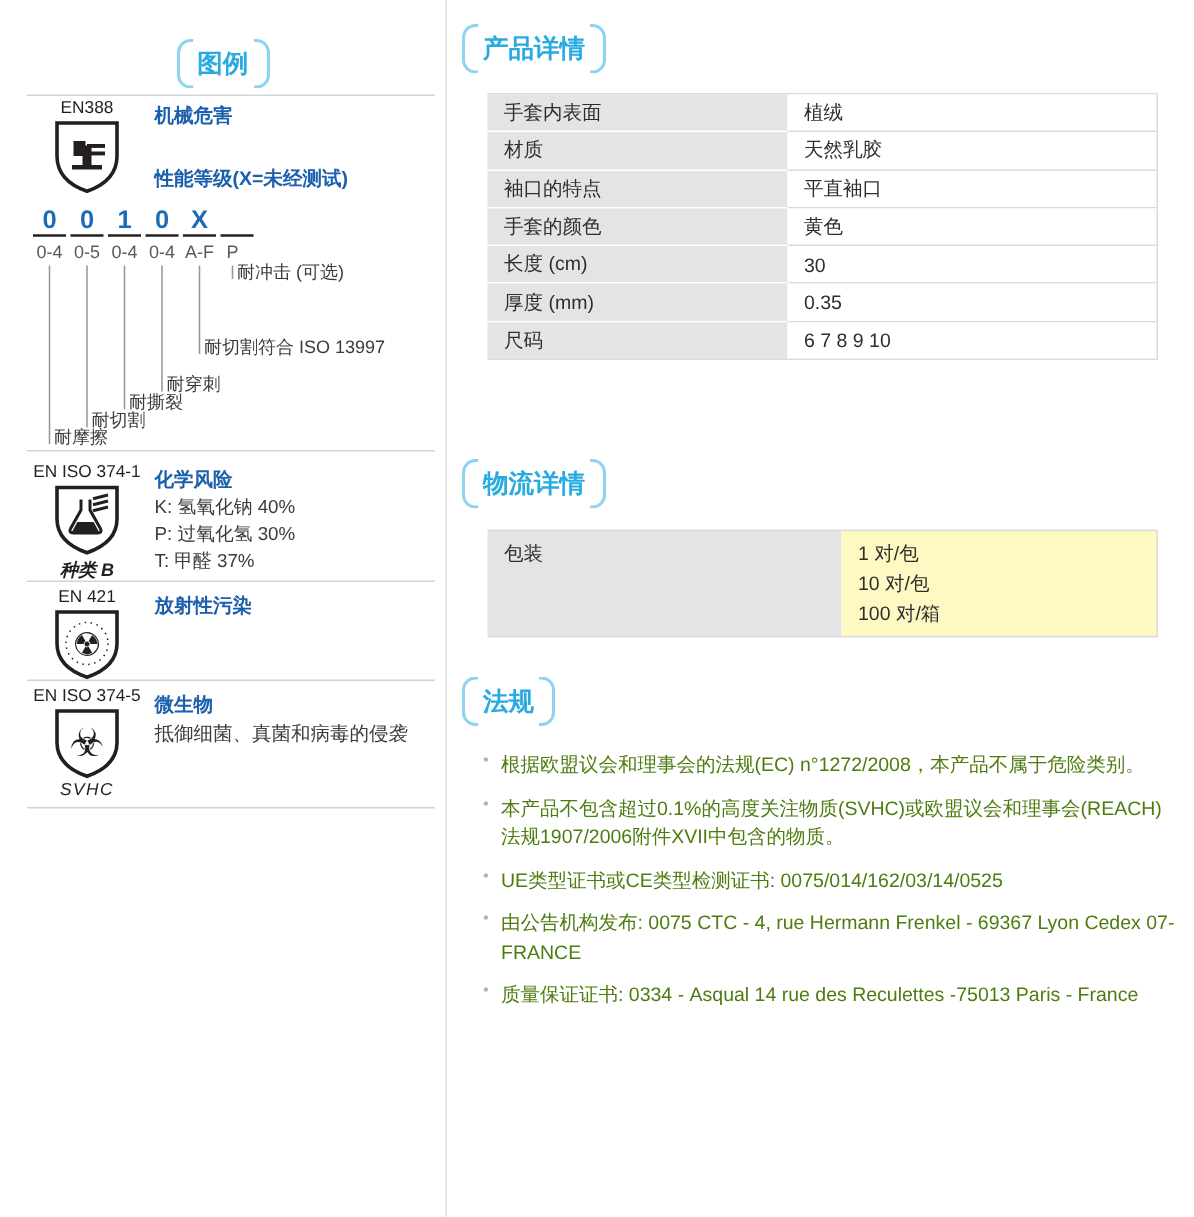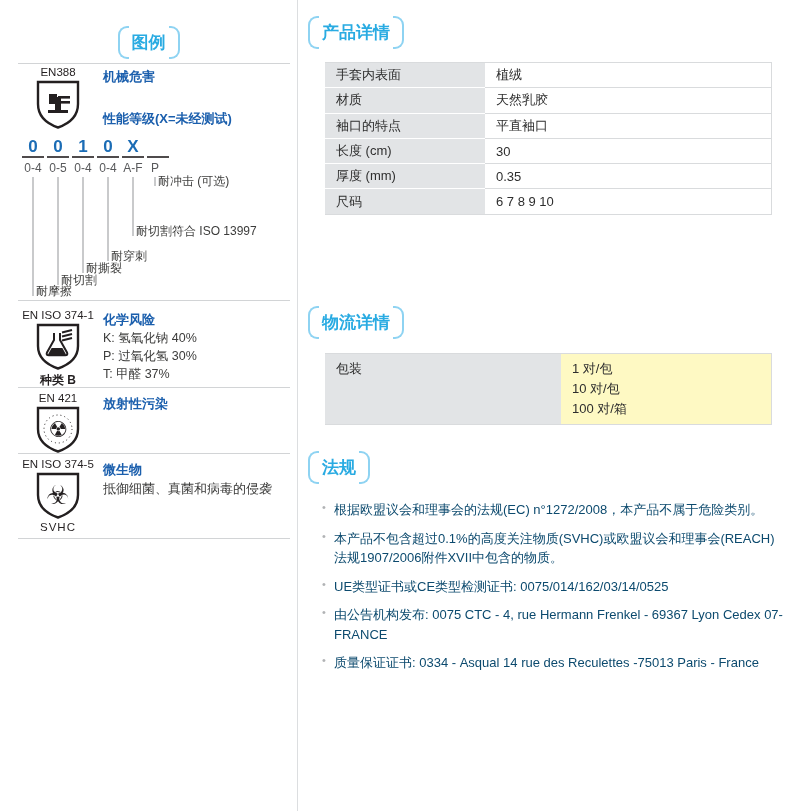--- a/index.html
+++ b/index.html
@@ -29,51 +29,51 @@
   .hd::after  { right:0; border-left:none; border-radius:0 9px 9px 0; }
   .hd-center-wrap { position:absolute; left:0; top:26px; width:297px; text-align:center; }
   .hd-center-wrap .hd { position:relative; }
 
   
   .hrule { position:absolute; left:18px; width:272px; height:1px; background:#d2d4d6; }
 
   
   .picto { position:absolute; left:22px; width:72px; text-align:center; }
   .picto .code { font-size:11.5px; color:#231f20; white-space:nowrap; }
-  .picto .caption { font-size:12px; color:#231f20; font-weight:bold; margin-top:1px; }
+  .picto .caption { font-size:12px; color:#231f20; font-weight:bold; margin-top:1px;font-style:italic; }
   .picto .caption.virus { font-weight:normal; letter-spacing:1px; font-size:11.5px; }
   .picto svg { display:block; margin:2px auto 0; }
 
   .leg-title { position:absolute; left:103px; color:#1b5fad; font-weight:bold; font-size:13px; white-space:nowrap; }
   .leg-text  { position:absolute; left:103px; color:#3c3c3b; font-size:12.5px; white-space:nowrap; }
   .chem-lines div { line-height:18px; }
 
   .diagram { position:absolute; left:15px; top:135px; }
 
   
   .ptable { position:absolute; left:325px; top:62px; width:447px;
             border-top:1px solid #d9dbdd; font-size:13px; color:#2e2e2e; }
   .prow { display:flex; height:25.3px; }
-  .prow .pl { width:160px; background:#e2e4e6; border-bottom:1px solid #ffffff;
+  .prow .pl { width:200px; background:#e2e4e6; border-bottom:1px solid #ffffff;
               display:flex; align-items:center; padding:0 11px; }
   .prow .pv { flex:1; background:#fff; border-bottom:1px solid #d9dbdd;
               border-right:1px solid #d9dbdd; display:flex; align-items:center; padding:0 11px; }
   .prow:last-child .pl { border-bottom:1px solid #d9dbdd; }
 
   .ltable { position:absolute; left:325px; top:353px; width:447px; display:flex;
             border-top:1px solid #d9dbdd; border-bottom:1px solid #d9dbdd;
             font-size:13px; color:#2e2e2e; }
   .ltable .ll { width:236px; background:#e2e4e6; padding:6px 11px; }
   .ltable .lv { flex:1; background:#fef9c3; border-right:1px solid #d9dbdd; padding:5px 11px; }
   .ltable .lv div { line-height:20px; }
 
   
   .reg { position:absolute; left:322px; top:500px; width:462px; }
   .reg-item { position:relative; padding-left:12px; margin-bottom:9px;
-              font-size:13px; line-height:1.5; color:#0c4a6e; }
+              font-size:13px; line-height:1.5; color:#4d7c0f; }
   .reg-item::before { content:"•"; position:absolute; left:0; top:-1px;
                       color:#b1b3b5; font-size:11px; }
 </style>
 </head>
 <body>
 
 <div class="page">
   <div class="vdivider"></div>
 
   <div class="hd-center-wrap">
@@ -186,20 +186,24 @@
     </div>
     <div class="prow">
       <div class="pl">材质</div>
       <div class="pv">天然乳胶</div>
     </div>
     <div class="prow">
       <div class="pl">袖口的特点</div>
       <div class="pv">平直袖口</div>
     </div>
     <div class="prow">
+      <div class="pl">手套的颜色</div>
+      <div class="pv">黄色</div>
+    </div>
+    <div class="prow">
       <div class="pl">长度 (cm)</div>
       <div class="pv">30</div>
     </div>
     <div class="prow">
       <div class="pl">厚度 (mm)</div>
       <div class="pv">0.35</div>
     </div>
     <div class="prow">
       <div class="pl">尺码</div>
       <div class="pv">6 7 8 9 10</div>

